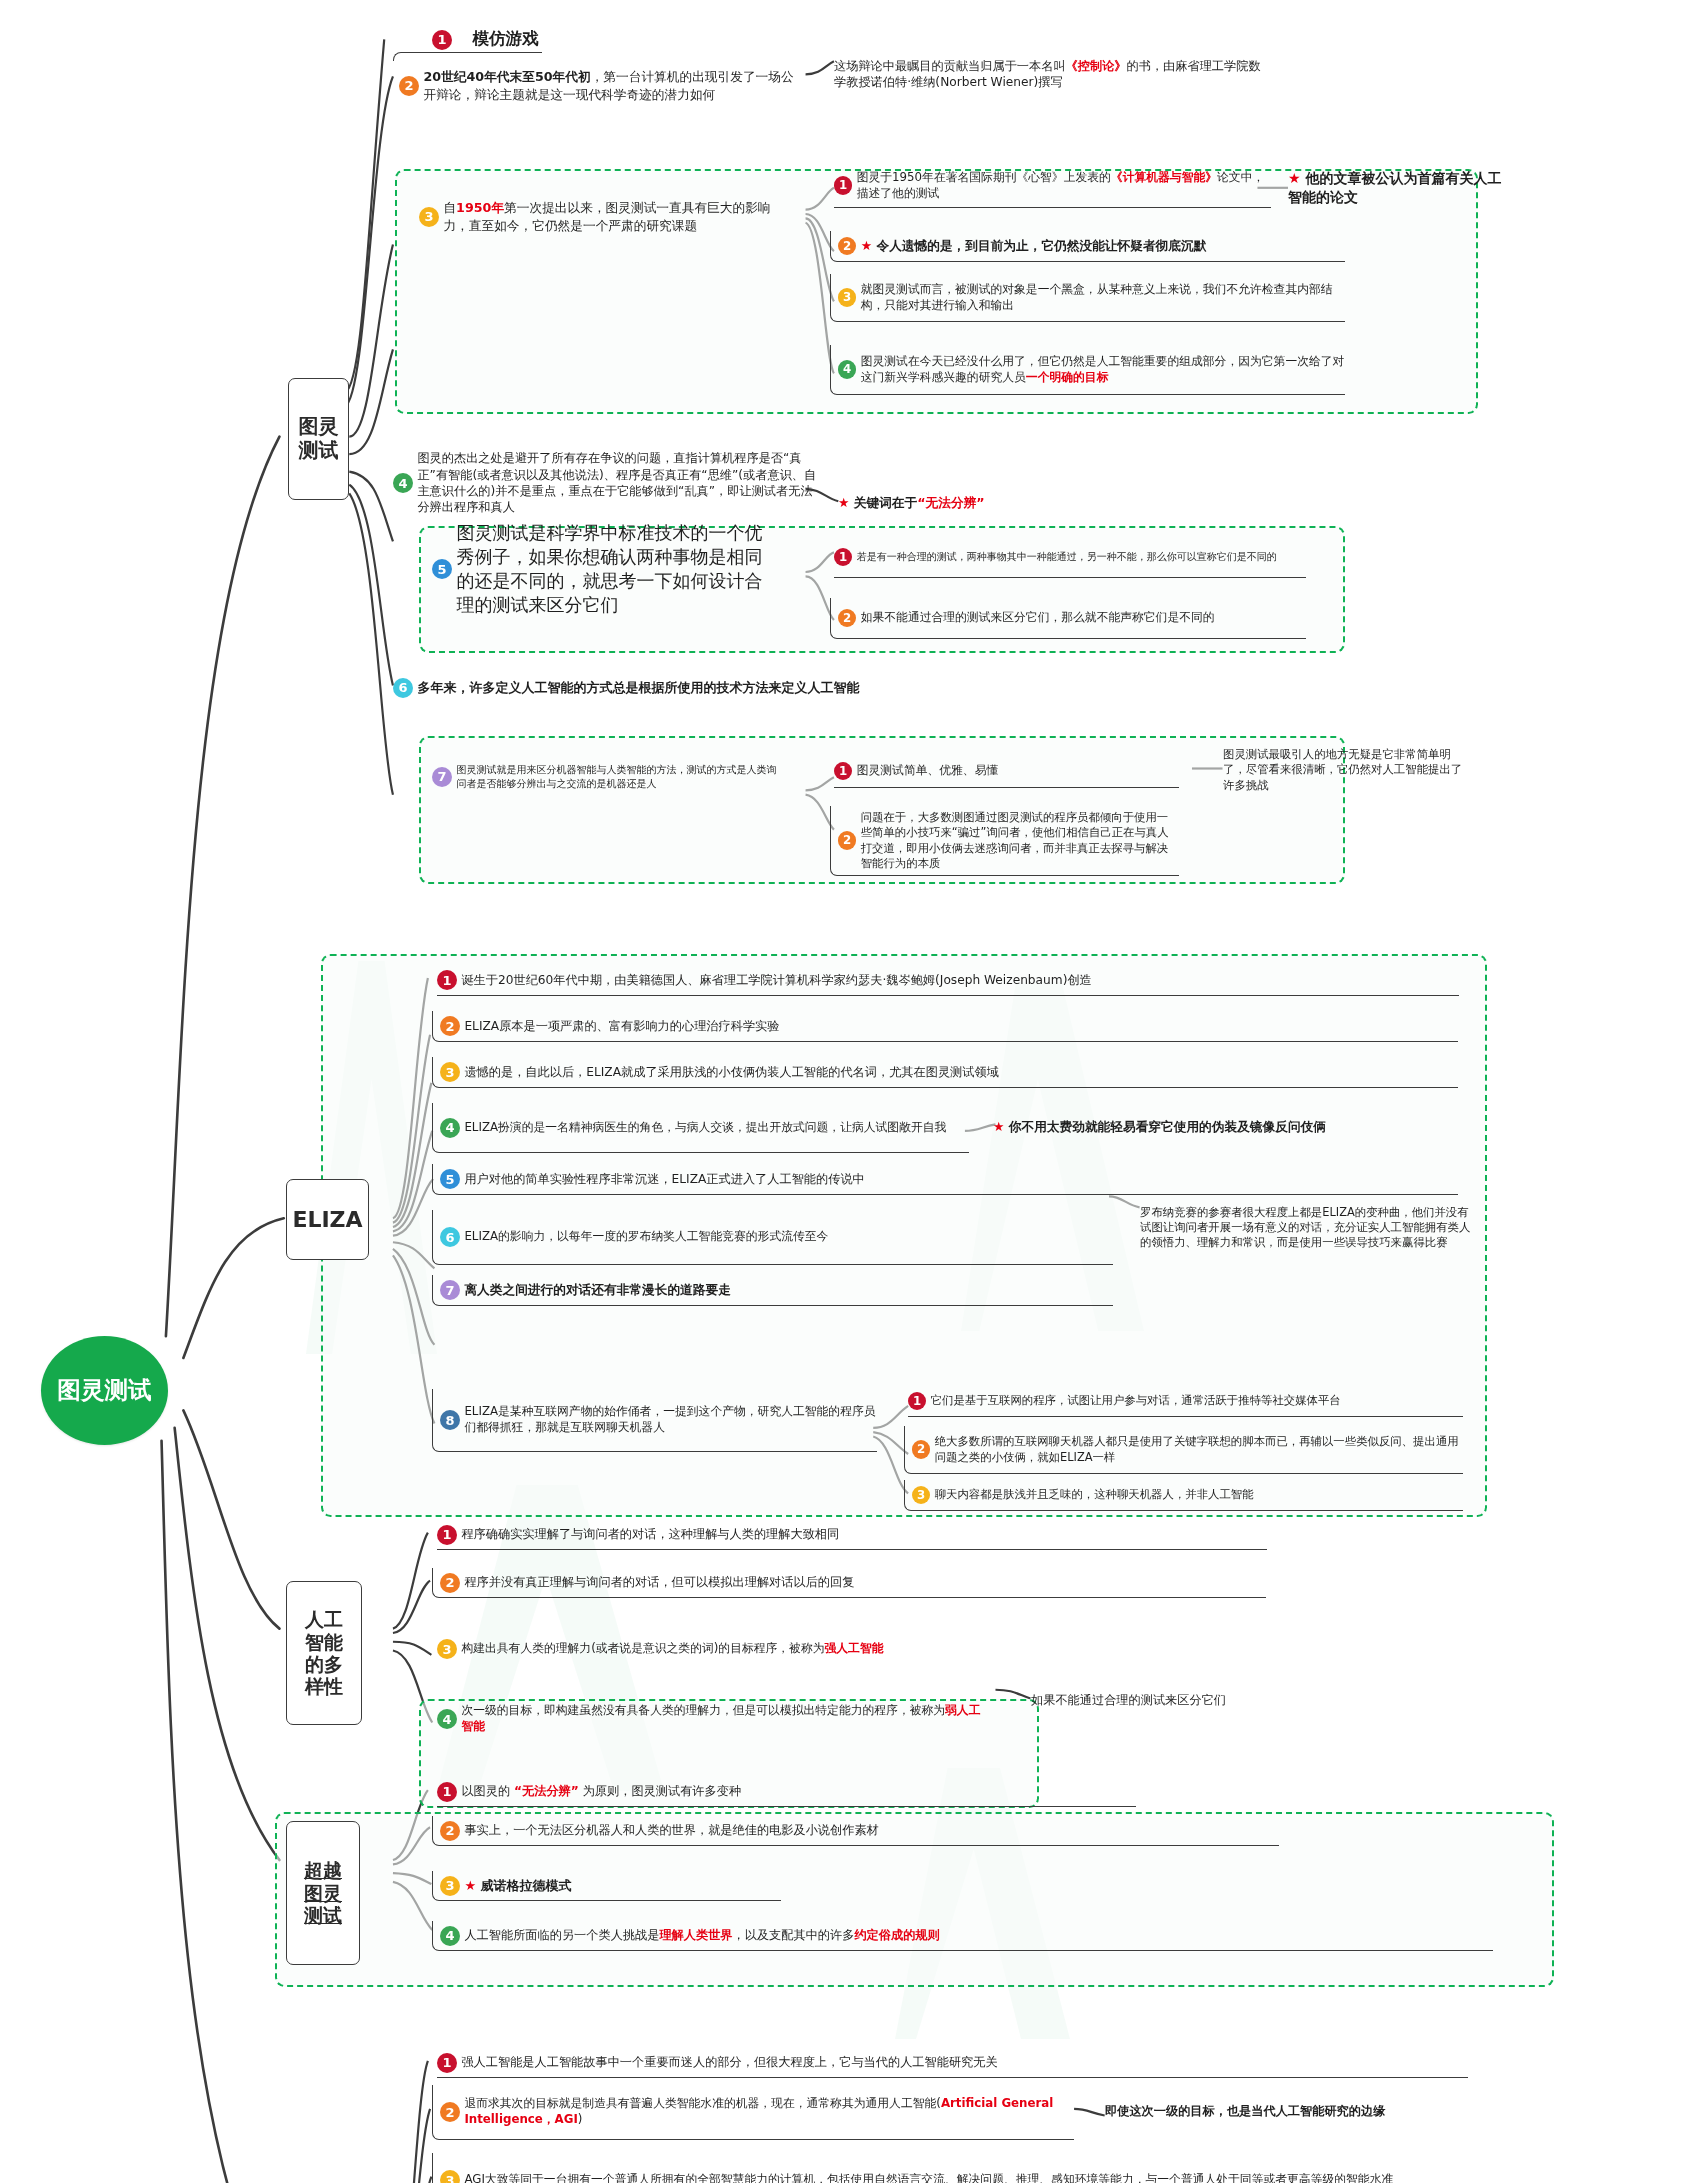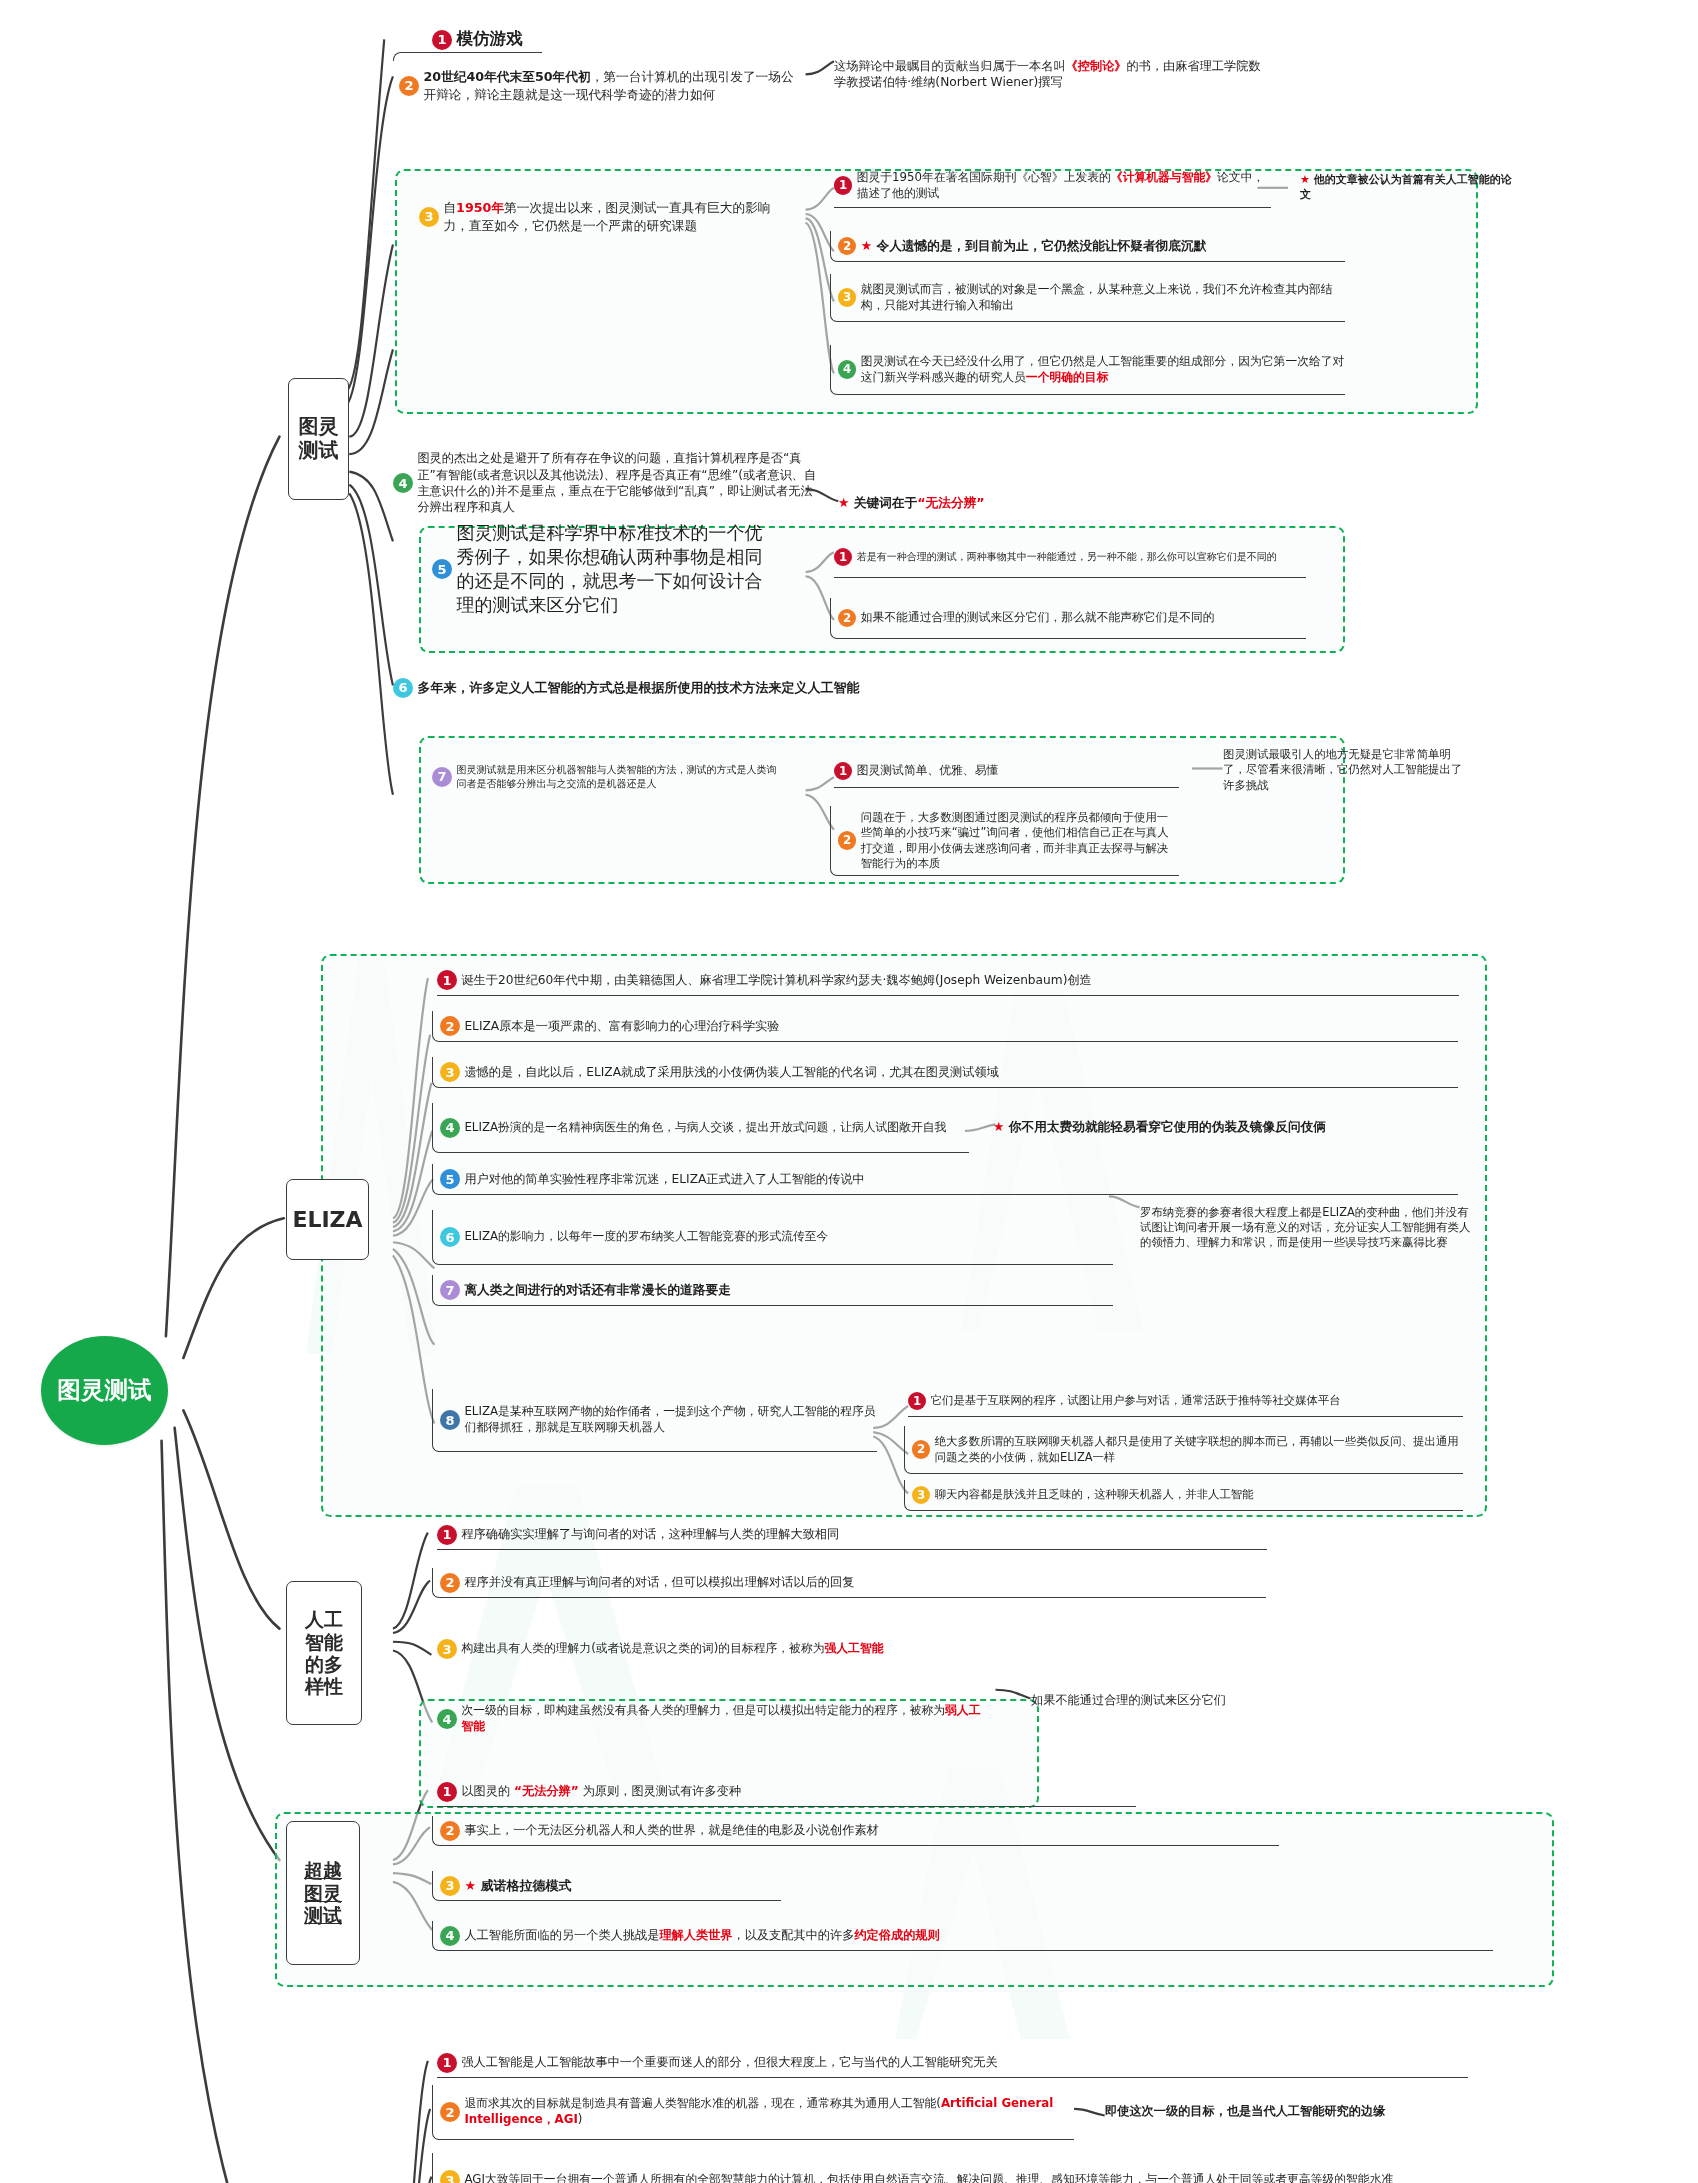--- a/index.html
+++ b/index.html
@@ -191,21 +191,21 @@
   <div class="branch-box" style="left:286px;top:1581px;width:76px;height:144px;font-size:19px;">
     <span style="display:block;width:42px;word-break:break-all;">人工智能的多样性</span>
   </div>
 
   <div class="branch-box" style="left:286px;top:1821px;width:74px;height:144px;font-size:19px;">
     <span style="display:block;width:42px;word-break:break-all;text-decoration:underline;">超越图灵测试</span>
   </div>
 
   <div class="row" style="left:432px;top:24px;width:188px;height:31px;">
     <span class="badge" style="width:20px;height:20px;font-size:13px;background:#c8102e;">1</span>
-    <span class="txt redtxt" style="font-size:16.6px;">模仿游戏</span>
+    <span class="txt redtxt" style="font-size:16.6px;margin-left:16px;">模仿游戏</span>
   </div>
 
   <div class="row" style="left:393px;top:57px;width:410px;height:57px;padding-left:6.1px;">
     <span class="badge" style="width:20px;height:20px;font-size:13px;background:#f07a22;">2</span>
     <span class="txt" style="font-size:12.7px;">
       <b>20世纪40年代末至50年代初</b>，第一台计算机的出现引发了一场公开辩论，辩论主题就是这一现代科学奇迹的潜力如何
     </span>
   </div>
   <div class="brk" style="left:393px;top:52px;width:148px;height:7.9px;"></div>
 
@@ -223,21 +223,21 @@
   </div>
 
   <div class="row underline" style="left:834px;top:164px;width:437px;height:44px;">
     <span class="badge" style="width:18.3px;height:18.3px;font-size:11.8px;background:#c8102e;">1</span>
     <span class="txt" style="font-size:11.8px;">
       图灵于1950年在著名国际期刊《心智》上发表的<span class="red">《计算机器与智能》</span>论文中，描述了他的测试
     </span>
   </div>
 
   <div class="row" style="left:1288px;top:166px;width:227px;height:44px;">
-    <span class="txt redtxt" style="font-size:11px;margin-left:12px;">
+    <span class="txt redtxt" style="font-size:14px;">
       <span class="star">★</span> 他的文章被公认为首篇有关人工智能的论文
     </span>
   </div>
 
   <div class="row uline-left" style="left:830px;top:231px;width:515px;height:31px;padding-left:7px;">
     <span class="badge" style="width:18.3px;height:18.3px;font-size:11.8px;background:#f07a22;">2</span>
     <span class="txt redtxt" style="font-size:12.7px;">
       <span class="star">★</span> 令人遗憾的是，到目前为止，它仍然没能让怀疑者彻底沉默
     </span>
   </div>

